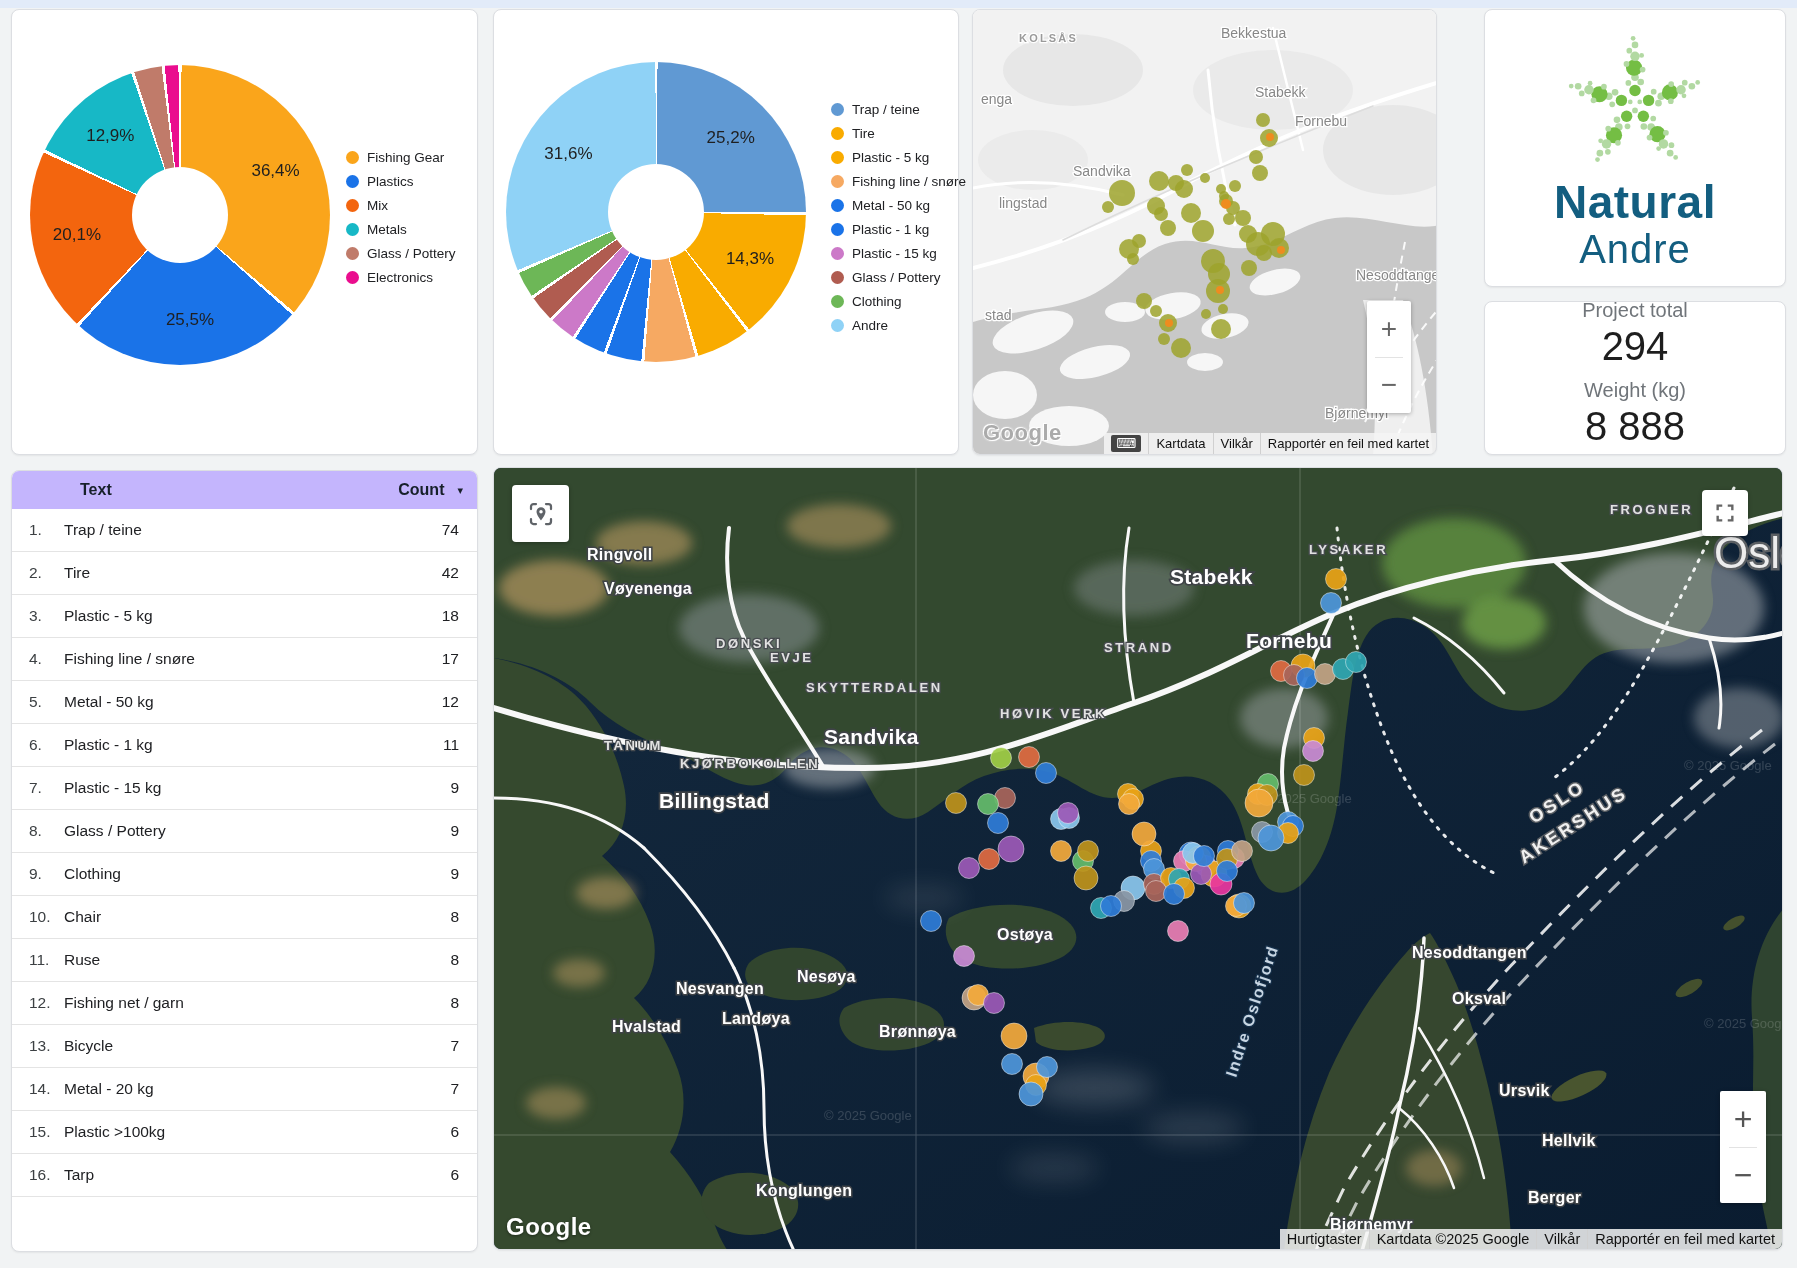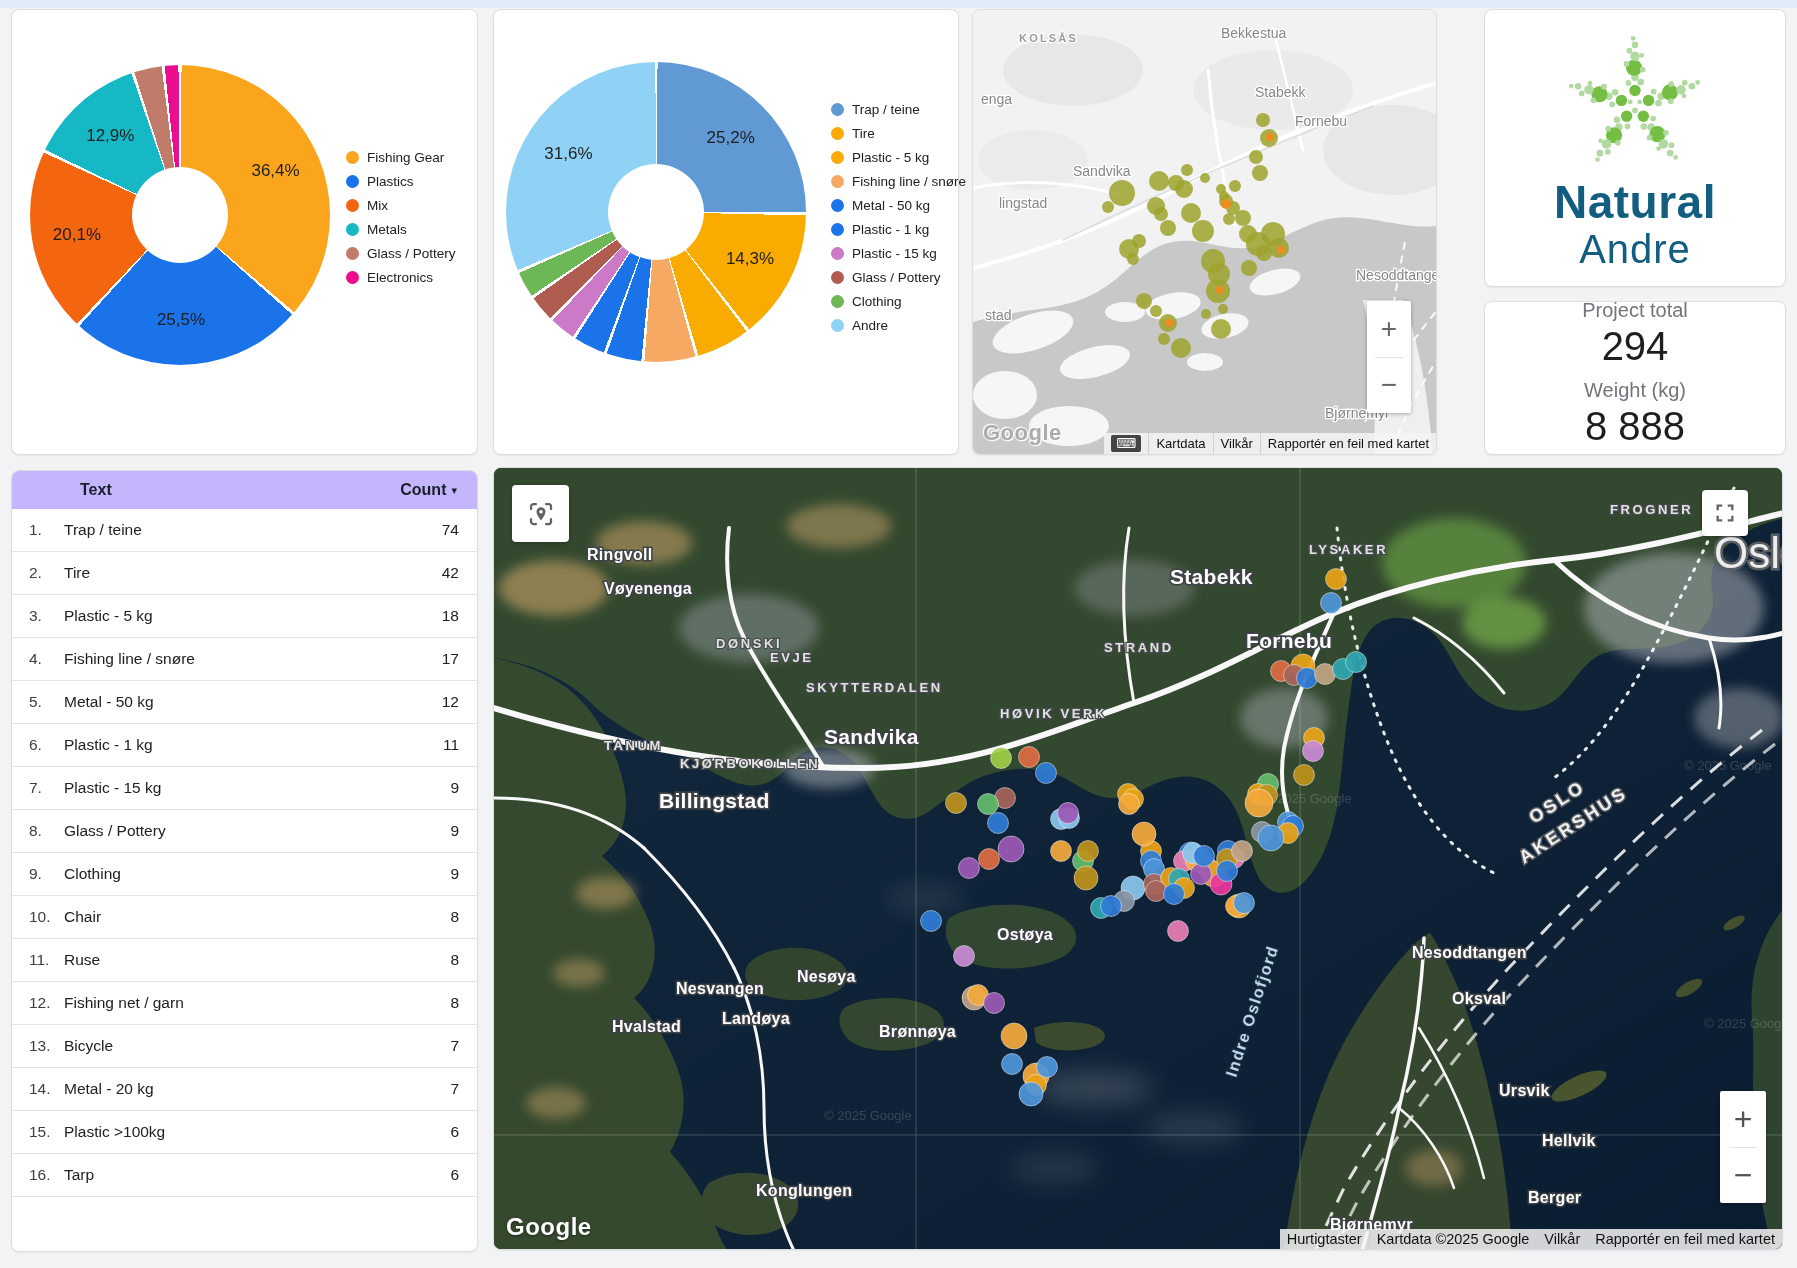--- a/index.html
+++ b/index.html
@@ -59,21 +59,21 @@
   .score-card{display:flex;flex-direction:column;align-items:center;justify-content:center;gap:2px;}
   .metric-label{font-size:20px;color:#70757A;}
   .metric-value{font-size:40px;color:#1E1E1E;margin-bottom:8px;}
   
   .table-card{overflow:hidden;display:flex;flex-direction:column;}
   .thead{
     height:38px;background:#c4b5fd;display:flex;align-items:center;
     font-size:16px;font-weight:700;color:#17202A;flex:0 0 38px;
   }
   .thead .h-text{padding-left:68px;flex:1;}
-  .thead .h-count{padding-right:20px;display:flex;align-items:center;gap:5px;cursor:pointer;}
+  .thead .h-count{padding-right:14px;display:flex;align-items:center;gap:13px;cursor:pointer;}
   .sorticon{font-size:11px;}
   .trow{
     display:flex;align-items:center;height:43px;border-bottom:1px solid #E4E4E4;
     font-size:15.5px;color:#202124;flex:0 0 43px;
   }
   .trow .idx{width:52px;padding-left:17px;color:#3C4043;}
   .trow .txt{flex:1;}
   .trow .cnt{padding-right:18px;}
   .pager{
     flex:1;display:flex;align-items:center;justify-content:flex-end;gap:34px;
@@ -100,21 +100,21 @@
 </style>
 </head>
 <body>
 
 <div class="topstrip"></div>
 
 <div class="card" style="left:11px;top:9px;width:467px;height:446px;">
   <div class="donut-wrap" style="left:18px;top:55px;width:300px;height:300px;">
     <div class="donut" style="background: conic-gradient(rgb(255, 255, 255) 0deg, rgb(255, 255, 255) 0.6deg, rgb(250, 165, 27) 0.6deg, rgb(250, 165, 27) 130.44deg, rgb(255, 255, 255) 130.44deg, rgb(255, 255, 255) 131.04deg, rgb(255, 255, 255) 131.04deg, rgb(255, 255, 255) 131.64deg, rgb(26, 115, 232) 131.64deg, rgb(26, 115, 232) 222.24deg, rgb(255, 255, 255) 222.24deg, rgb(255, 255, 255) 222.84deg, rgb(255, 255, 255) 222.84deg, rgb(255, 255, 255) 223.44deg, rgb(243, 101, 14) 223.44deg, rgb(243, 101, 14) 294.6deg, rgb(255, 255, 255) 294.6deg, rgb(255, 255, 255) 295.2deg, rgb(255, 255, 255) 295.2deg, rgb(255, 255, 255) 295.8deg, rgb(23, 184, 198) 295.8deg, rgb(23, 184, 198) 341.04deg, rgb(255, 255, 255) 341.04deg, rgb(255, 255, 255) 341.64deg, rgb(255, 255, 255) 341.64deg, rgb(255, 255, 255) 342.24deg, rgb(192, 123, 106) 342.24deg, rgb(192, 123, 106) 352.92deg, rgb(255, 255, 255) 352.92deg, rgb(255, 255, 255) 353.52deg, rgb(255, 255, 255) 353.52deg, rgb(255, 255, 255) 354.12deg, rgb(234, 13, 142) 354.12deg, rgb(234, 13, 142) 359.4deg, rgb(255, 255, 255) 359.4deg, rgb(255, 255, 255) 360deg);"></div>
   <span class="slice-label" style="left: 245.561px; top: 106.491px;">36,4%</span>
-      <span class="slice-label" style="left: 151px; top: 254.85px;">25,5%</span>
+      <span class="slice-label" style="left: 160px; top: 254.85px;">25,5%</span>
       <span class="slice-label" style="left: 46.9222px; top: 169.999px;">20,1%</span>
       <span class="slice-label" style="left: 80.3152px; top: 71.4569px;">12,9%</span>
     </div>
   <ul class="legend" style="left:334px;top:140px;">
       <li>
         <span class="dot" style="background: rgb(250, 165, 27);"></span>
         <span class="lbl">Fishing Gear</span>
       </li>
       <li>
         <span class="dot" style="background: rgb(26, 115, 232);"></span>

